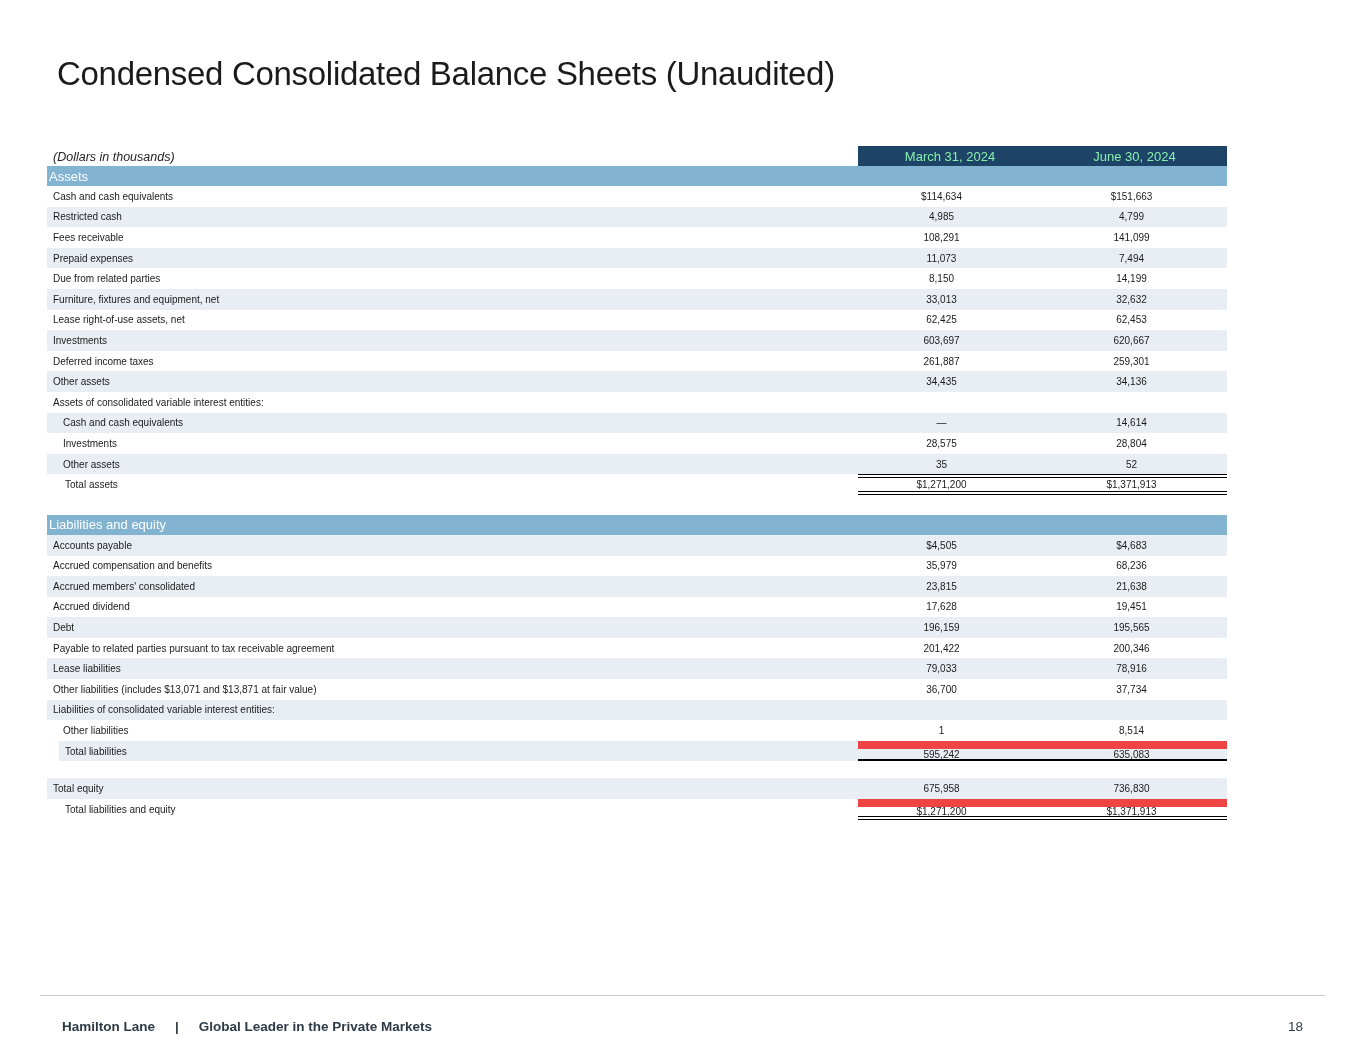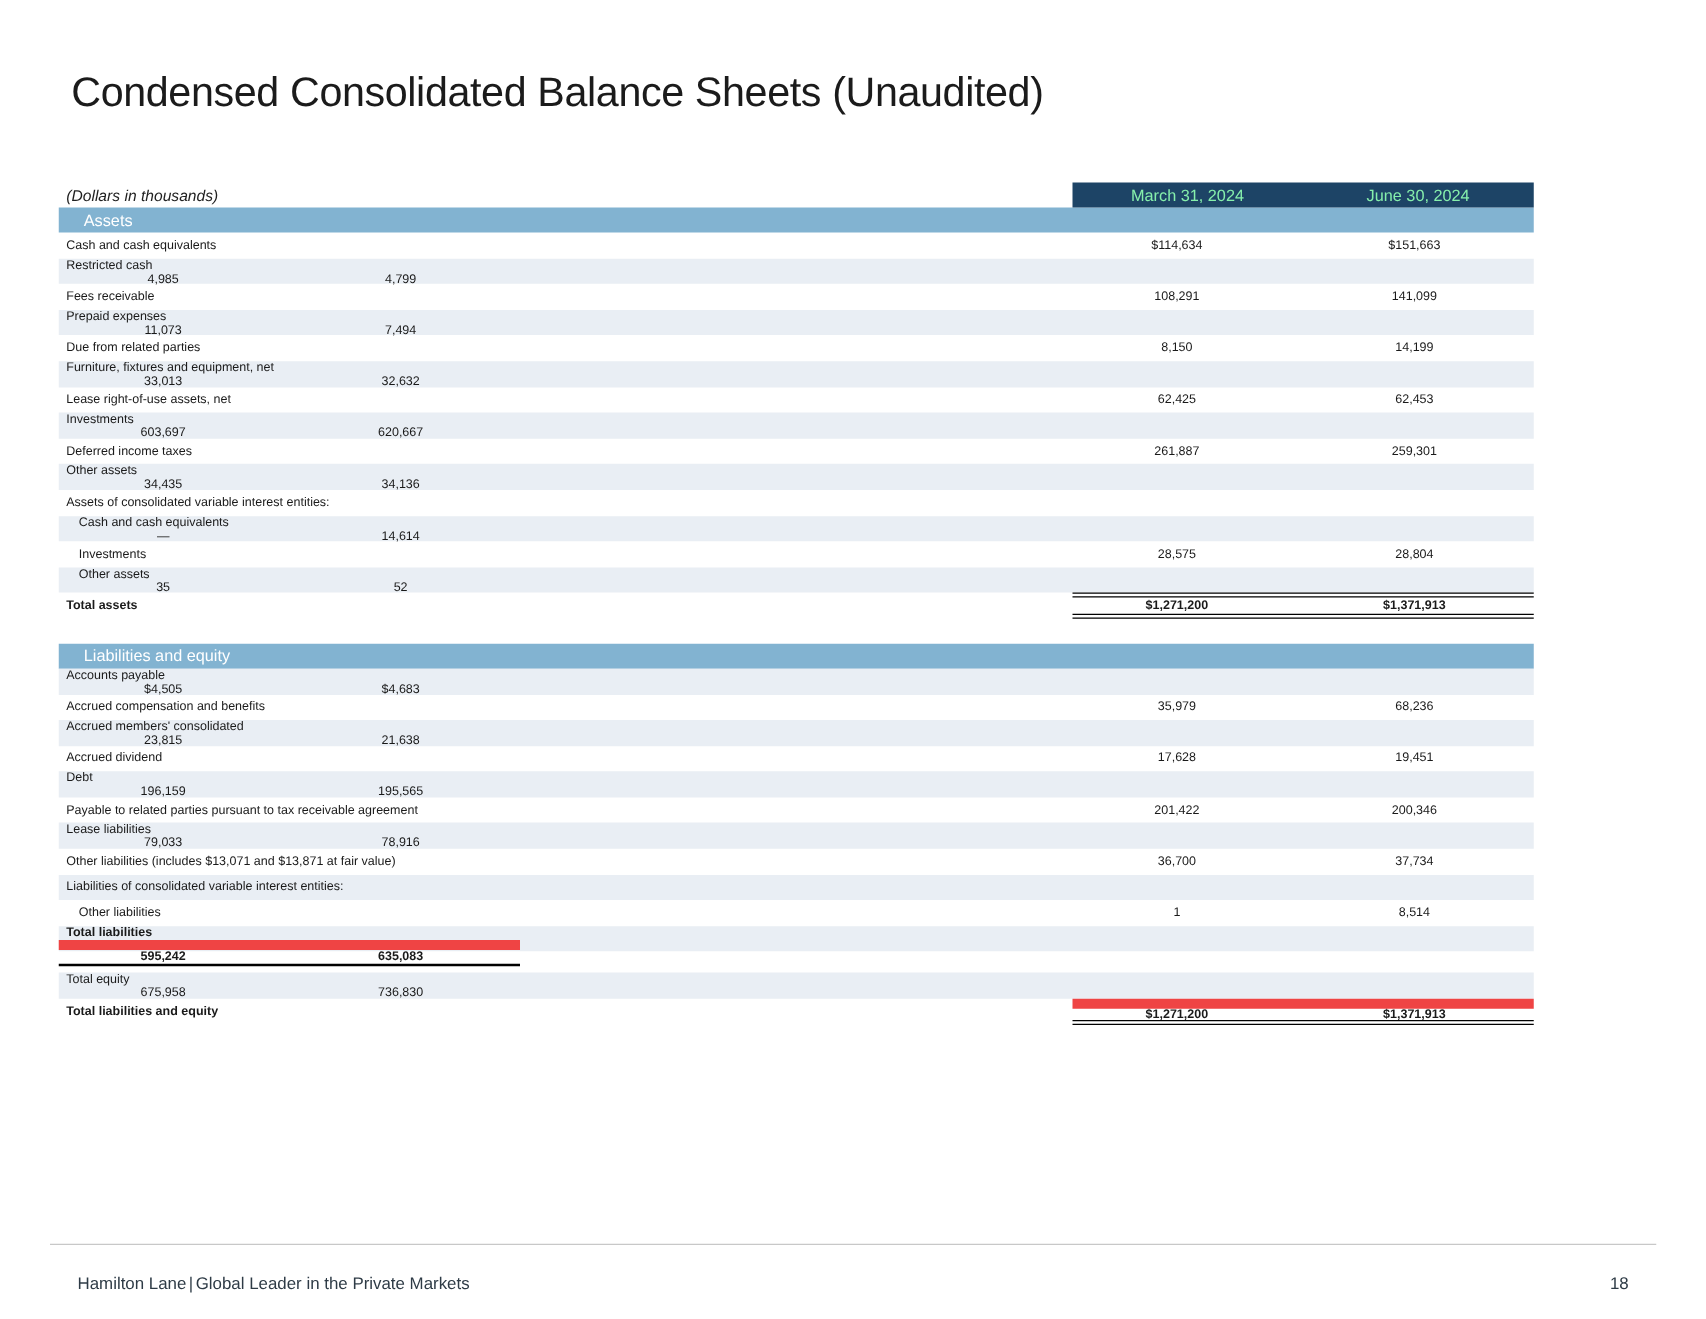--- a/index.html
+++ b/index.html
@@ -58,32 +58,32 @@
   }
   .d1 { width: 184px; }
   .d2 { width: 185px; }
   .band {
     height: 20px;
     background: var(--band-blue);
     color: #ffffff;
     font-size: 13px;
     display: flex;
     align-items: center;
-    padding-left: 20px;
+    padding-left: 2px;
     box-sizing: border-box;
   }
   .sec-gap { height: 20px; }
   .row {
     display: flex;
     height: 20.6px;
     font-size: 10px;
     align-items: stretch;
   }
-  .row.shaded { background: var(--stripe); flex-direction: column; }
-  .row.bold { font-weight: 700; }
+  .row.shaded { background: var(--stripe); }
+  .row.bold { font-weight: 400; margin-left: 12px; }
   .row .label {
     flex: 1;
     padding-left: 6px;
     box-sizing: border-box;
     display: flex;
     align-items: center;
     white-space: nowrap;
   }
   .row .label.indent { padding-left: 16px; }
   .vals {
@@ -112,22 +112,23 @@
     height: 1px;
     background: #c8c8c8;
   }
   .footer {
     position: absolute;
     left: 62px;
     top: 1019px;
     font-size: 13.5px;
     color: #2e3b46;
     display: flex;
-    gap: 2px;
-    align-items: center;
+    gap: 20px;
+    align-items: center;
+    font-weight: bold;
   }
   .footer .sep { color: #2e3b46; }
   .page-num {
     position: absolute;
     right: 62px;
     top: 1019px;
     font-size: 13.5px;
     color: #2e3b46;
   }
 </style>

